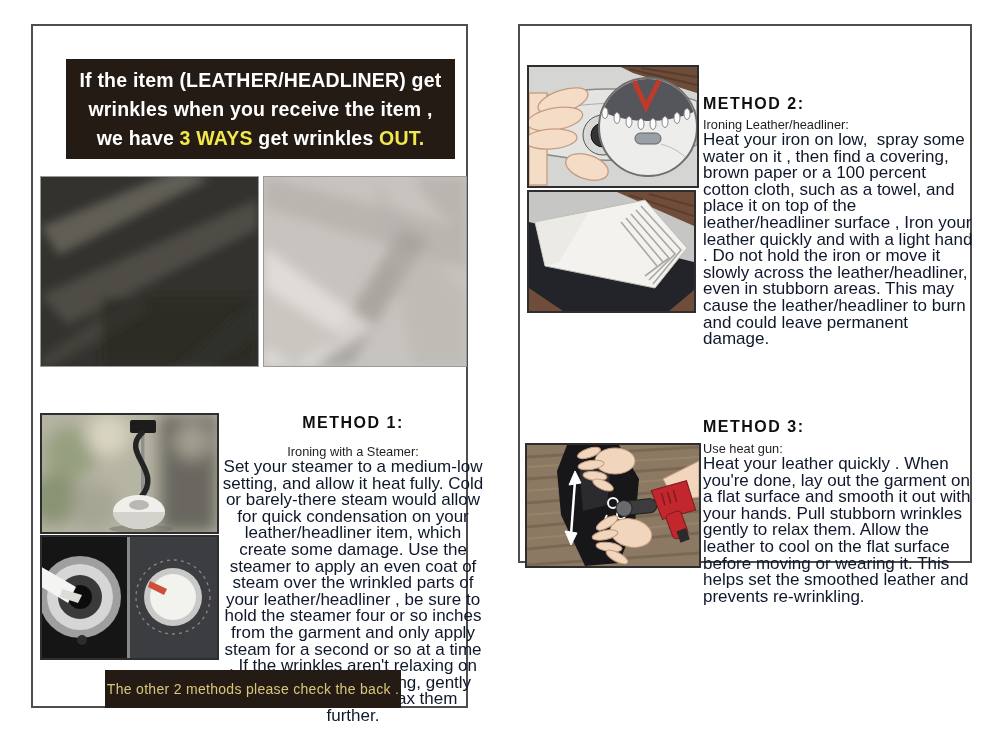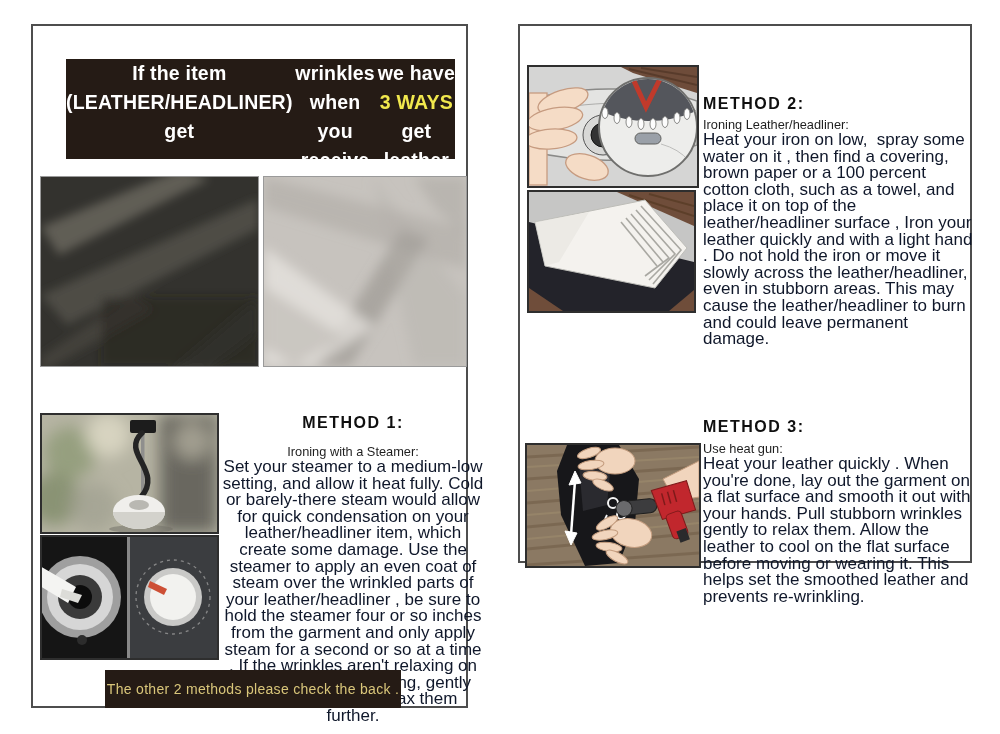--- a/index.html
+++ b/index.html
@@ -4,21 +4,21 @@
 <style>
   html,body{margin:0;padding:0;background:#ffffff;}
   .canvas{position:relative;width:1000px;height:734px;background:#ffffff;
           font-family:"Liberation Sans",sans-serif;overflow:hidden;}
   .panel{position:absolute;top:24px;background:#ffffff;border:2px solid #4e4e4e;box-sizing:border-box;}
   .panel-left{left:31px;width:437px;height:684px;}
   .panel-right{left:518px;width:454px;height:539px;}
 
   .banner{position:absolute;left:33px;top:33px;width:389px;height:100px;background:#251b15;
           color:#ffffff;font-weight:bold;font-size:19.5px;line-height:29px;text-align:center;
-          display:flex;flex-direction:row;justify-content:center;letter-spacing:.2px;}
+          display:flex;flex-direction:column;justify-content:center;letter-spacing:.2px;}
   .hl{color:#f1e84d;}
 
   .photo{position:absolute;margin:0;overflow:hidden;background:#888;}
   .photo svg{display:block;width:100%;height:100%;}
   .light-frame{border:1px solid #9a9a9a;}
   .dark-frame{border:2px solid #2e2e2e;}
 
   .ph-leather{left:7px;top:150px;width:217px;height:189px;}
   .ph-headliner{left:230px;top:150px;width:202px;height:189px;}
   .ph-steamer{left:7px;top:387px;width:175px;height:117px;}
@@ -45,21 +45,21 @@
 </head>
 <body>
 
 <div class="canvas">
 
   <section class="panel panel-left">
 
     <div class="banner">
       <div>If the item (LEATHER/HEADLINER) get</div>
       <div>wrinkles when you receive the item ,</div>
-      <div><span>we have </span><span class="hl">3 WAYS</span><span> get leather </span><span class="hl">OUT.</span></div>
+      <div><span>we have </span><span class="hl">3 WAYS</span><span> get wrinkles </span><span class="hl">OUT.</span></div>
     </div>
 
     <figure class="photo light-frame ph-leather">
       <svg viewBox="0 0 217 189" preserveAspectRatio="none">
         <defs>
             <filter id="f1" x="-30%" y="-30%" width="160%" height="160%">
               <feGaussianBlur stdDeviation="5"></feGaussianBlur>
             </filter>
           </defs>
         <rect width="217" height="189" fill="#33322e"></rect>

